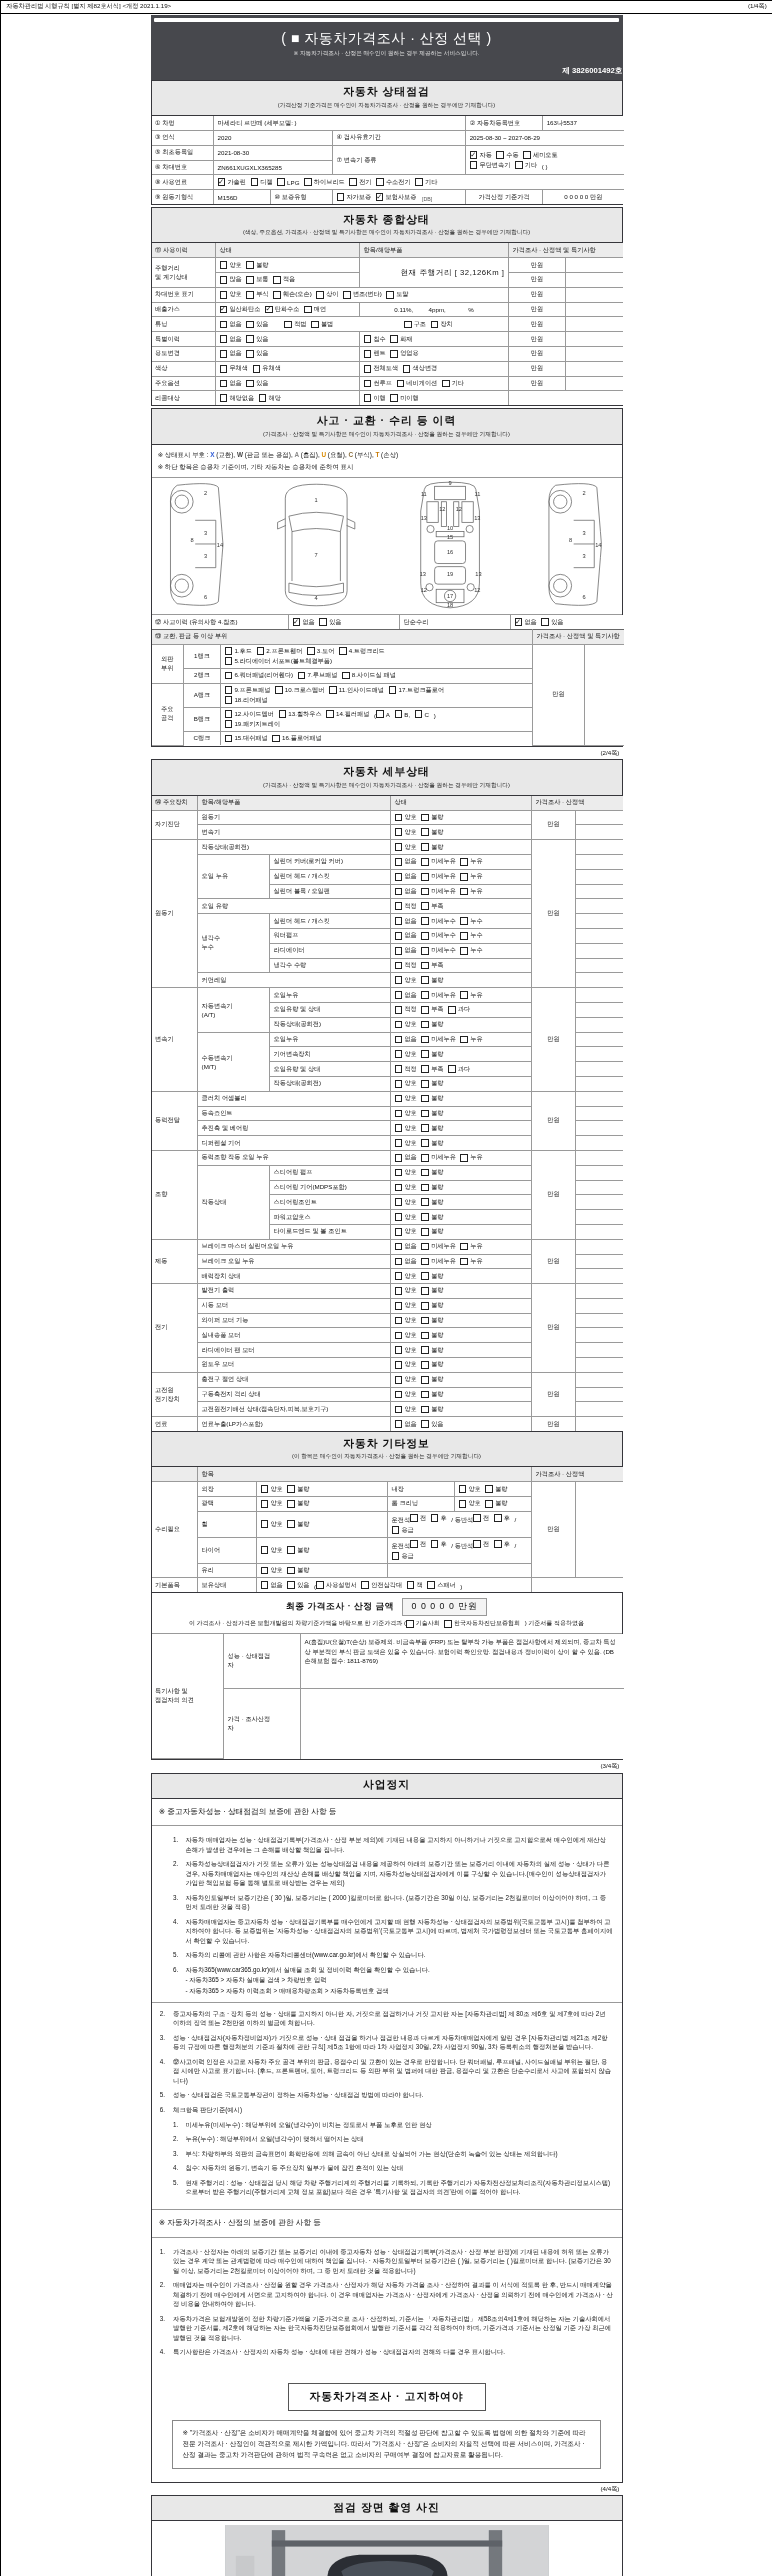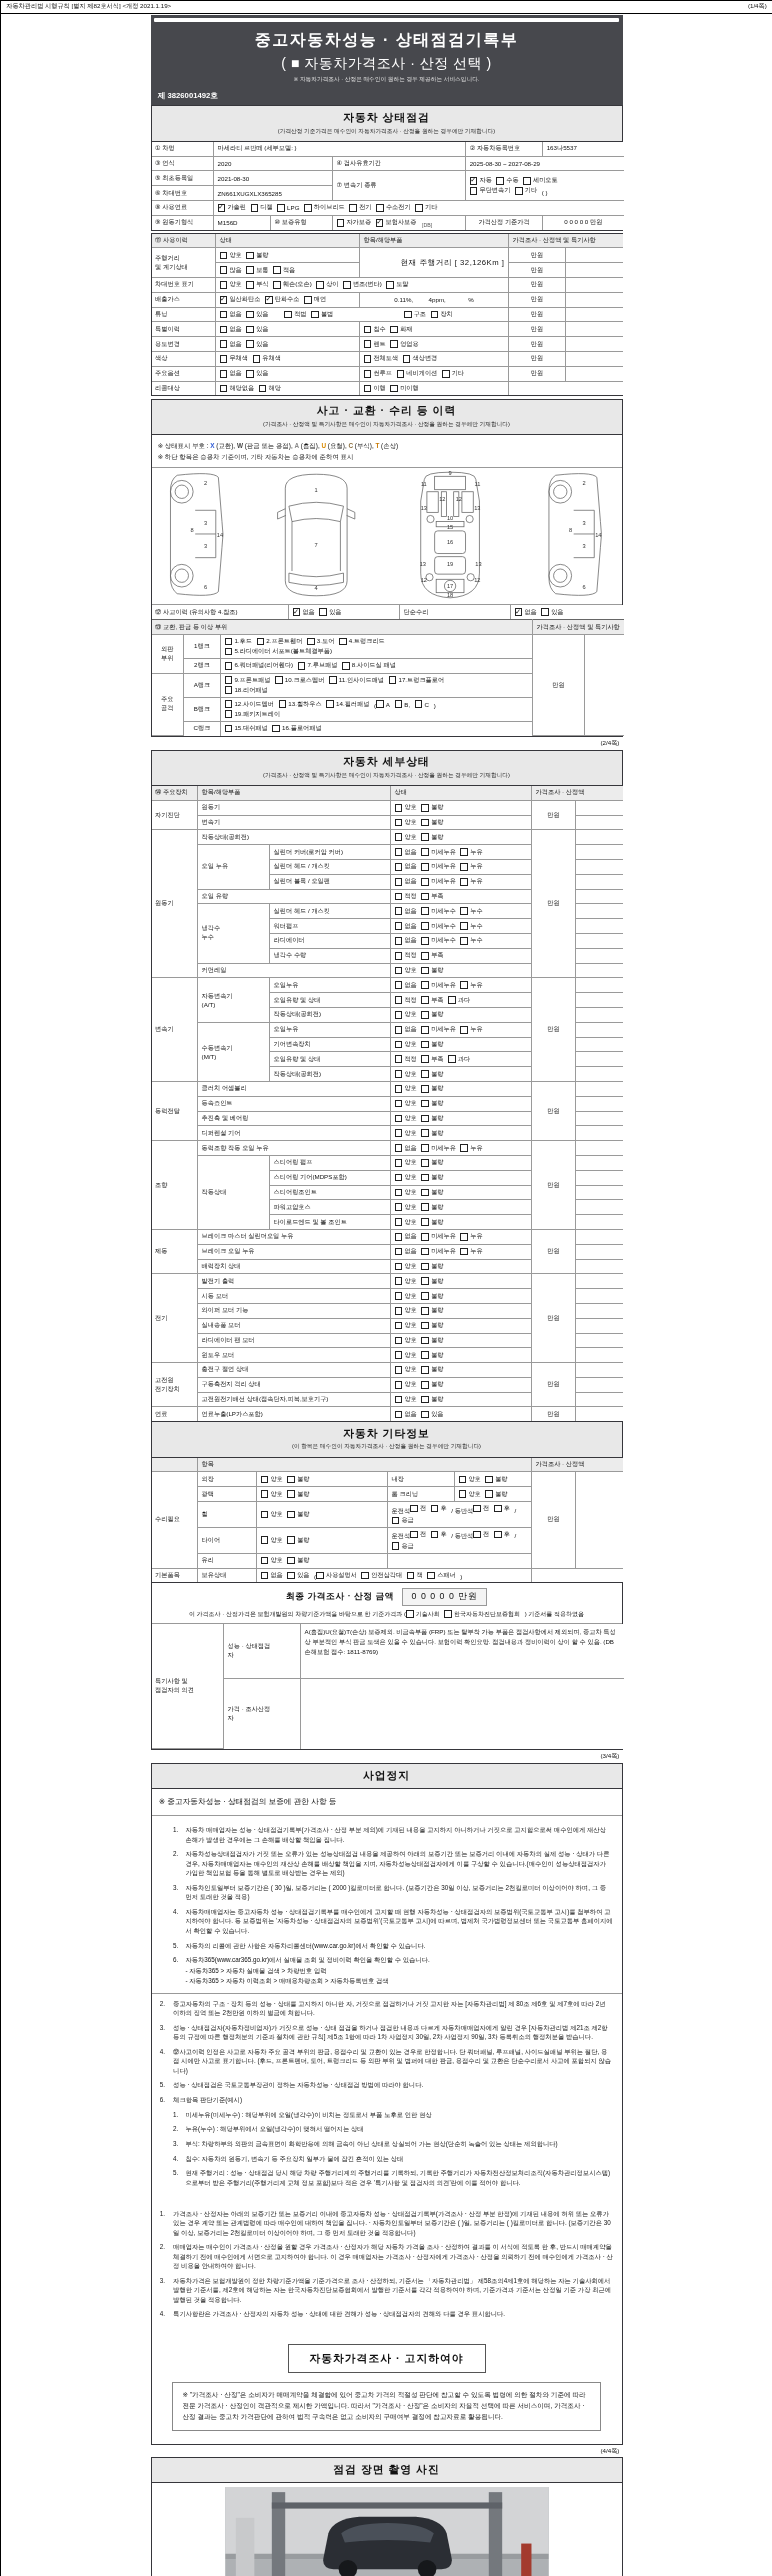--- a/index.html
+++ b/index.html
@@ -5,21 +5,21 @@
   html,body{margin:0;padding:0;background:#fff;font-family:"Liberation Sans","DejaVu Sans",sans-serif;color:#111;}
   .page{width:773px;min-height:2576px;background:#fff;border:1px solid #000;box-sizing:border-box;position:relative;}
   .refline{display:flex;justify-content:space-between;align-items:flex-end;font-size:6.2px;padding:1px 5.2px 1.5px;border-bottom:1px solid #000;}
   .doc{width:472px;margin:0 auto;}
   
   .dark{background:#47484d;color:#fff;margin-top:1.5px;padding:3.1px 0 2.1px;}
   .dark .stripe{height:3.6px;background:#fff;margin:0 3.6px 8.2px;border-radius:1px;}
   .dark .t1{font-size:16px;font-weight:bold;text-align:center;letter-spacing:1.5px;}
   .dark .t2{font-size:14px;text-align:center;margin-top:4.6px;letter-spacing:0.5px;}
   .dark .t3{font-size:5.7px;text-align:center;color:#e2e2e2;margin-top:2.6px;}
-  .dark .docno{font-size:7.7px;font-weight:bold;text-align:left;padding:7.2px 0 2.1px 7.2px;}
+  .dark .docno{font-size:7.7px;font-weight:bold;text-align:right;padding:7.2px 0 2.1px 7.2px;}
   
   .frame{border:1.5px solid #36363b;background:#fff;}
   .mt{margin-top:2.1px;}
   .sechead{background:#e8e8e8;text-align:center;padding:4.6px 0 5.2px;border-bottom:1px solid #36363b;}
   .sechead .st{font-size:10.8px;font-weight:bold;letter-spacing:1px;}
   .sechead .ss{font-size:5.7px;margin-top:2.6px;color:#222;}
   
   table.tbl{border-collapse:collapse;table-layout:fixed;width:100%;font-size:6.2px;}
   .tbl td{border:0.5px solid #9a9a9a;padding:1.5px 3.6px;height:10.8px;vertical-align:middle;background:#fff;white-space:pre-line;overflow:hidden;}
   .tbl tr:first-child td{border-top:none;}
@@ -69,21 +69,20 @@
 <div class="page">
   <div class="refline">
     <span>자동차관리법 시행규칙 [별지 제82호서식] &lt;개정 2021.1.19&gt;</span>
     <span>(1/4쪽)</span>
   </div>
 
   <div class="doc">
 
     <div class="dark">
       <div class="stripe"></div>
-      <div class="t1">중고자동차성능 · 상태점검기록부</div>
       <div class="t2">( ■ 자동차가격조사 · 산정 선택 )</div>
       <div class="t3">※ 자동차가격조사 · 산정은 매수인이 원하는 경우 제공하는 서비스입니다.</div>
       <div class="docno">제 3826001492호</div>
     </div>
 
     <div class="frame">
       <div class="sechead">
         <div class="st">자동차 상태점검</div>
         <div class="ss">(가격산정 기준가격은 매수인이 자동차가격조사 · 산정을 원하는 경우에만 기재합니다)</div>
       </div>
@@ -131,20 +130,24 @@
               <td>⑩ 보증유형</td>
               <td colspan="3"><span class="cb"><span class="bx"></span>자가보증</span><span class="cb on"><span class="bx"></span>보험사보증</span><span class="mut">[DB]</span></td>
               <td class="c">가격산정 기준가격</td>
               <td class="c">0 0 0 0 0 만원</td>
             </tr>
           </tbody>
         </table>
     </div>
 
     <div class="frame mt">
+      <div class="sechead">
+        <div class="st">자동차 종합상태</div>
+        <div class="ss">(색상, 주요옵션, 가격조사 · 산정액 및 특기사항은 매수인이 자동차가격조사 · 산정을 원하는 경우에만 기재합니다)</div>
+      </div>
       <table class="tbl" id="tbl-overall">
           <colgroup>
             <col style="width: 64px;">
             <col style="width: 144px;">
             <col style="width: 149px;">
             <col style="width: 57px;">
             <col style="width: 57px;">
           </colgroup>
           <tbody>
             <tr>
@@ -786,20 +789,21 @@
           </div>
           <div class="nitem lv2">
             <span class="nnum">4.</span>
             <span>침수: 자동차의 원동기, 변속기 등 주요장치 일부가 물에 잠긴 흔적이 있는 상태</span>
           </div>
           <div class="nitem lv2">
             <span class="nnum">5.</span>
             <span>현재 주행거리 : 성능 · 상태점검 당시 해당 차량 주행거리계의 주행거리를 기록하되, 기록한 주행거리가 자동차전산정보처리조직(자동차관리정보시스템)으로부터 받은 주행거리(주행거리계 교체 정보 포함)보다 적은 경우 '특기사항 및 점검자의 의견'란에 이를 적어야 합니다.</span>
           </div>
         </div>
+      <div class="nhead" style="border-top:0.5px solid #999">※ 자동차가격조사 · 산정의 보증에 관한 사항 등</div>
       <div class="nbody" id="notice-body2">
           <div class="nitem">
             <span class="nnum">1.</span>
             <span>가격조사 · 산정자는 아래의 보증기간 또는 보증거리 이내에 중고자동차 성능 · 상태점검기록부(가격조사 · 산정 부분 한정)에 기재된 내용에 허위 또는 오류가 있는 경우 계약 또는 관계법령에 따라 매수인에 대하여 책임을 집니다.  · 자동차인도일부터 보증기간은 (      )일, 보증거리는 (      )킬로미터로 합니다. (보증기간은 30일 이상, 보증거리는 2천킬로미터 이상이어야 하며, 그 중 먼저 도래한 것을 적용합니다)</span>
           </div>
           <div class="nitem">
             <span class="nnum">2.</span>
             <span>매매업자는 매수인이 가격조사 · 산정을 원할 경우 가격조사 · 산정자가 해당 자동차 가격을 조사 · 산정하여 결과를 이 서식에 적도록 한 후, 반드시 매매계약을 체결하기 전에 매수인에게 서면으로 고지하여야 합니다. 이 경우 매매업자는 가격조사 · 산정자에게 가격조사 · 산정을 의뢰하기 전에 매수인에게 가격조사 · 산정 비용을 안내하여야 합니다.</span>
           </div>
           <div class="nitem">

